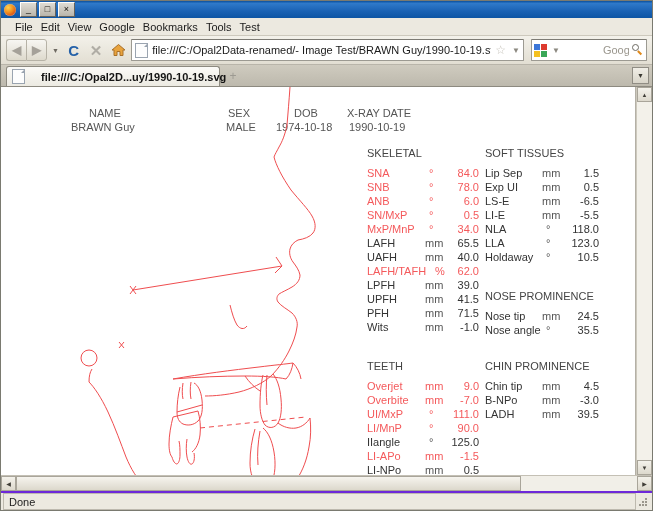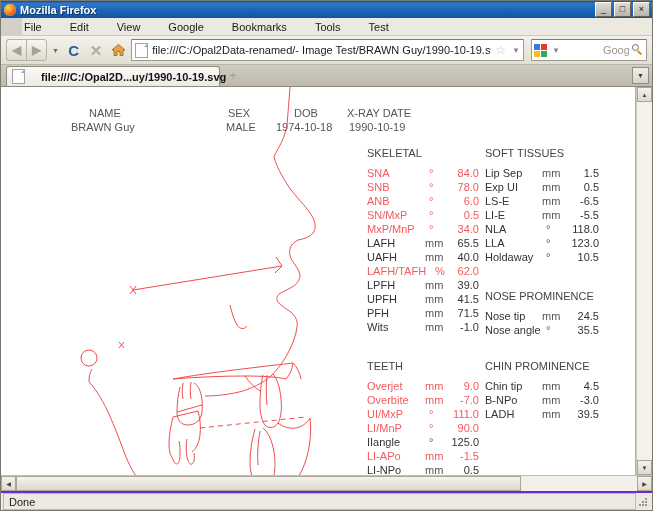--- a/index.html
+++ b/index.html
@@ -45,21 +45,21 @@
     display:flex;align-items:center;justify-content:center;
     font-size:9px;color:#12100c;line-height:1;
     font-family:"Liberation Sans", sans-serif;
   }
 
   
   .menubar{
     height:17px;flex:0 0 17px;
     background:#ece9e0;
     border-bottom:1px solid #cdc9bd;
-    display:flex;align-items:center;padding-left:2px;gap:28px;margin-left:21px;
+    display:flex;align-items:center;padding-left:14px;gap:8px;
   }
   .menuitem{font-size:11px;color:#1b1b1b;white-space:nowrap;}
 
   
   .navbar{
     height:28px;flex:0 0 28px;
     background:linear-gradient(to bottom,#f3f1ea,#e2ded2);
     border-bottom:1px solid #b9b5aa;
     display:flex;align-items:center;padding:0 5px;gap:3px;
   }
@@ -239,21 +239,20 @@
   .numR{font-size:11px;fill:#f4595b;}
   .trace{fill:none;stroke:#ef4d4f;stroke-width:1;}
 </style>
 </head>
 <body>
 
 <div class="window">
 
   <div class="titlebar">
     <div class="ffx-ico"></div>
-    <div class="title">Mozilla Firefox</div>
     <div class="winbtns">
       <div class="winbtn">_</div>
       <div class="winbtn">□</div>
       <div class="winbtn">×</div>
     </div>
   </div>
 
   <div class="menubar">
     <div class="menuitem">File</div>
     <div class="menuitem">Edit</div>

